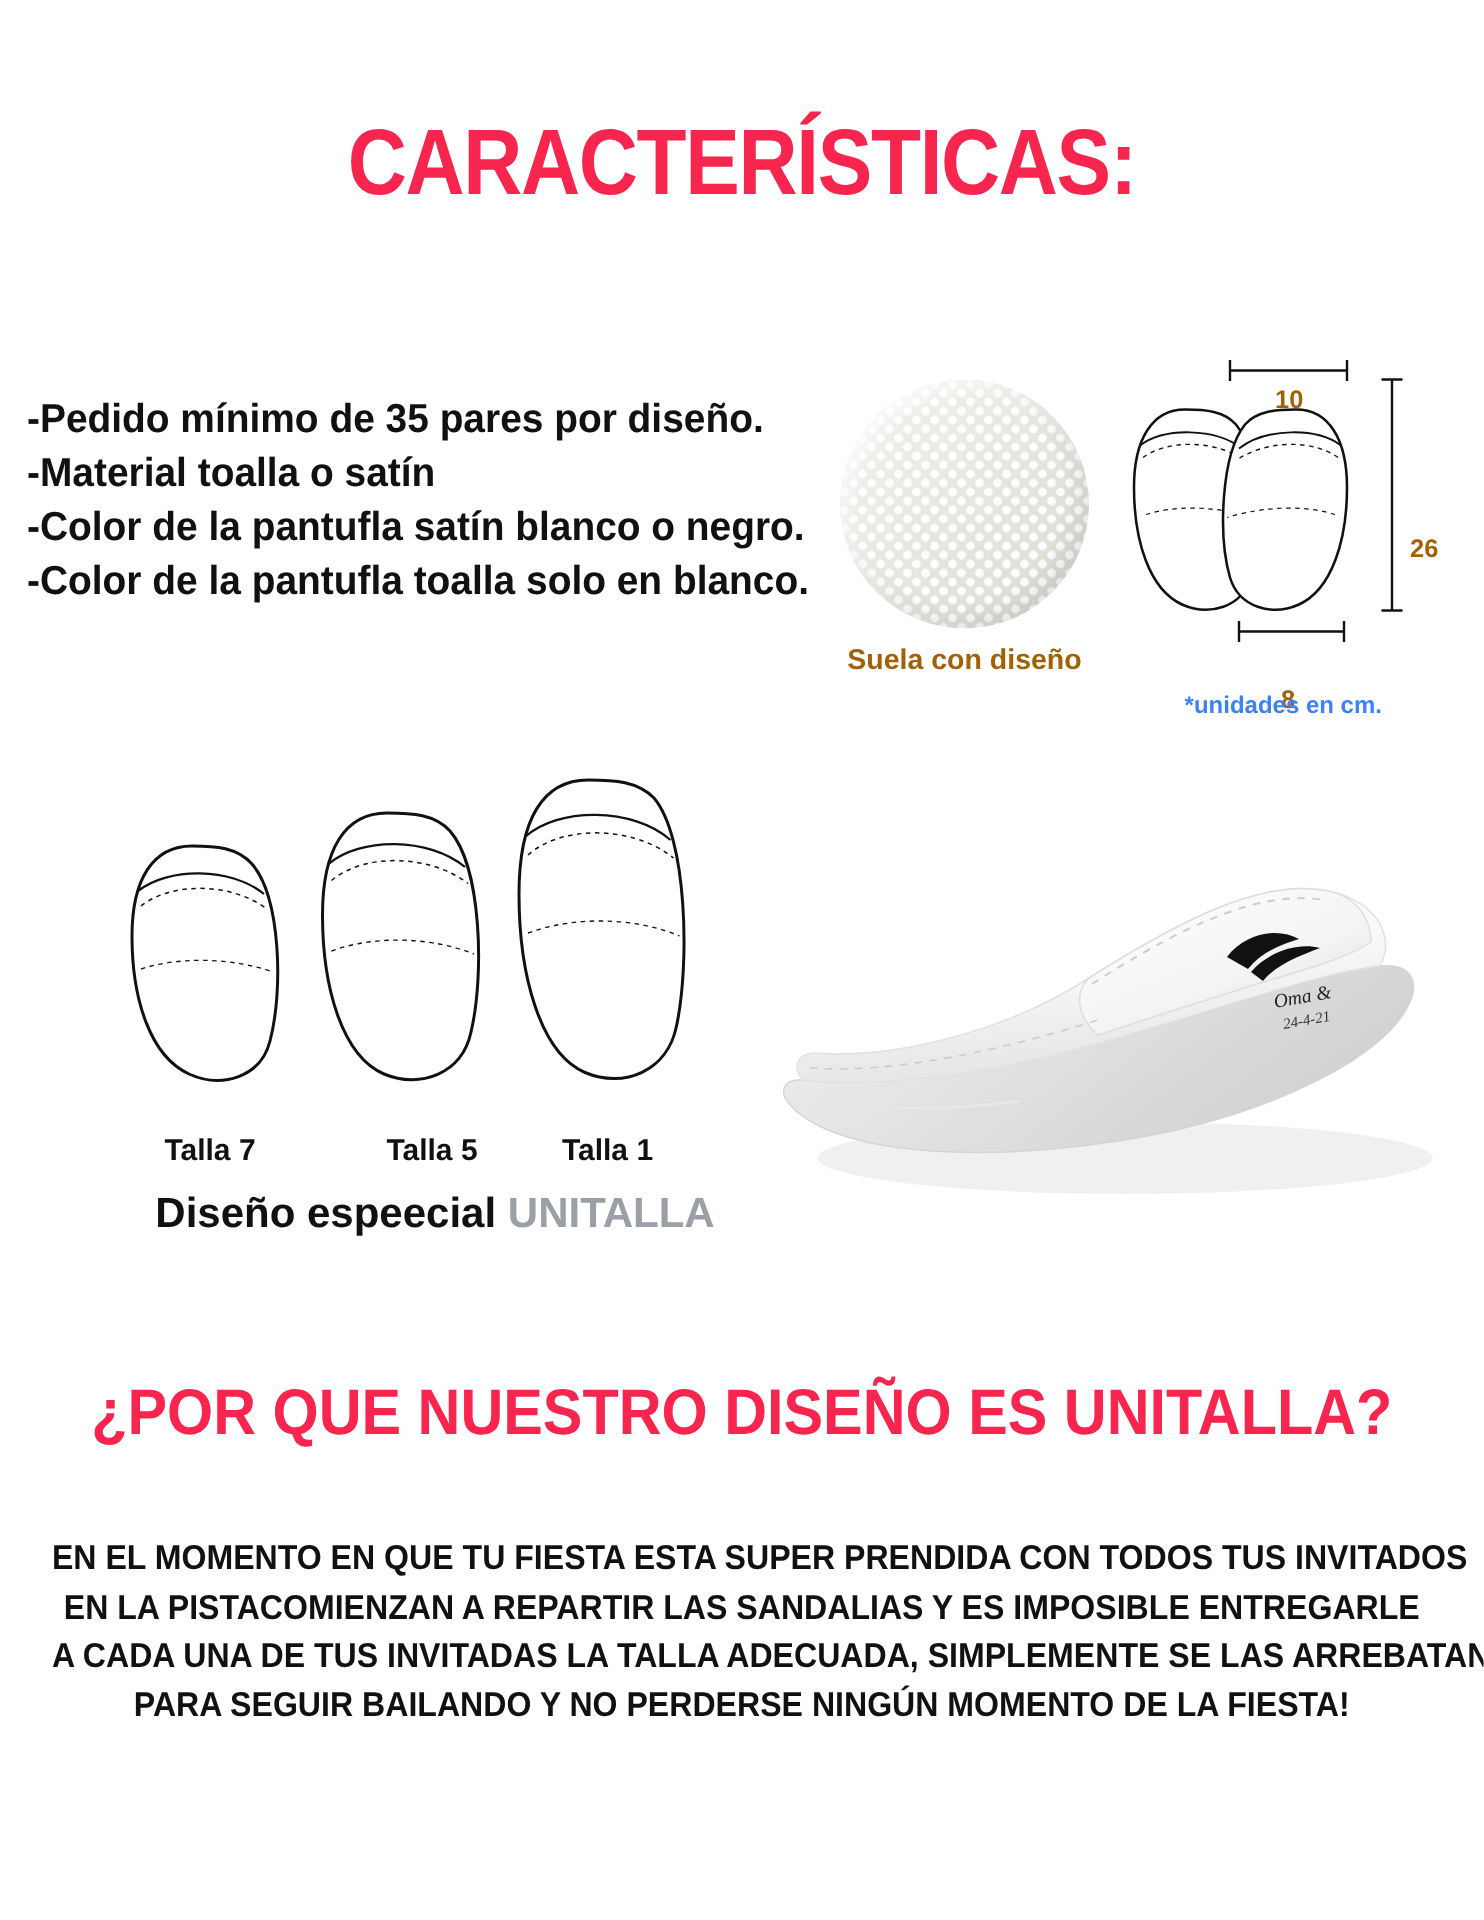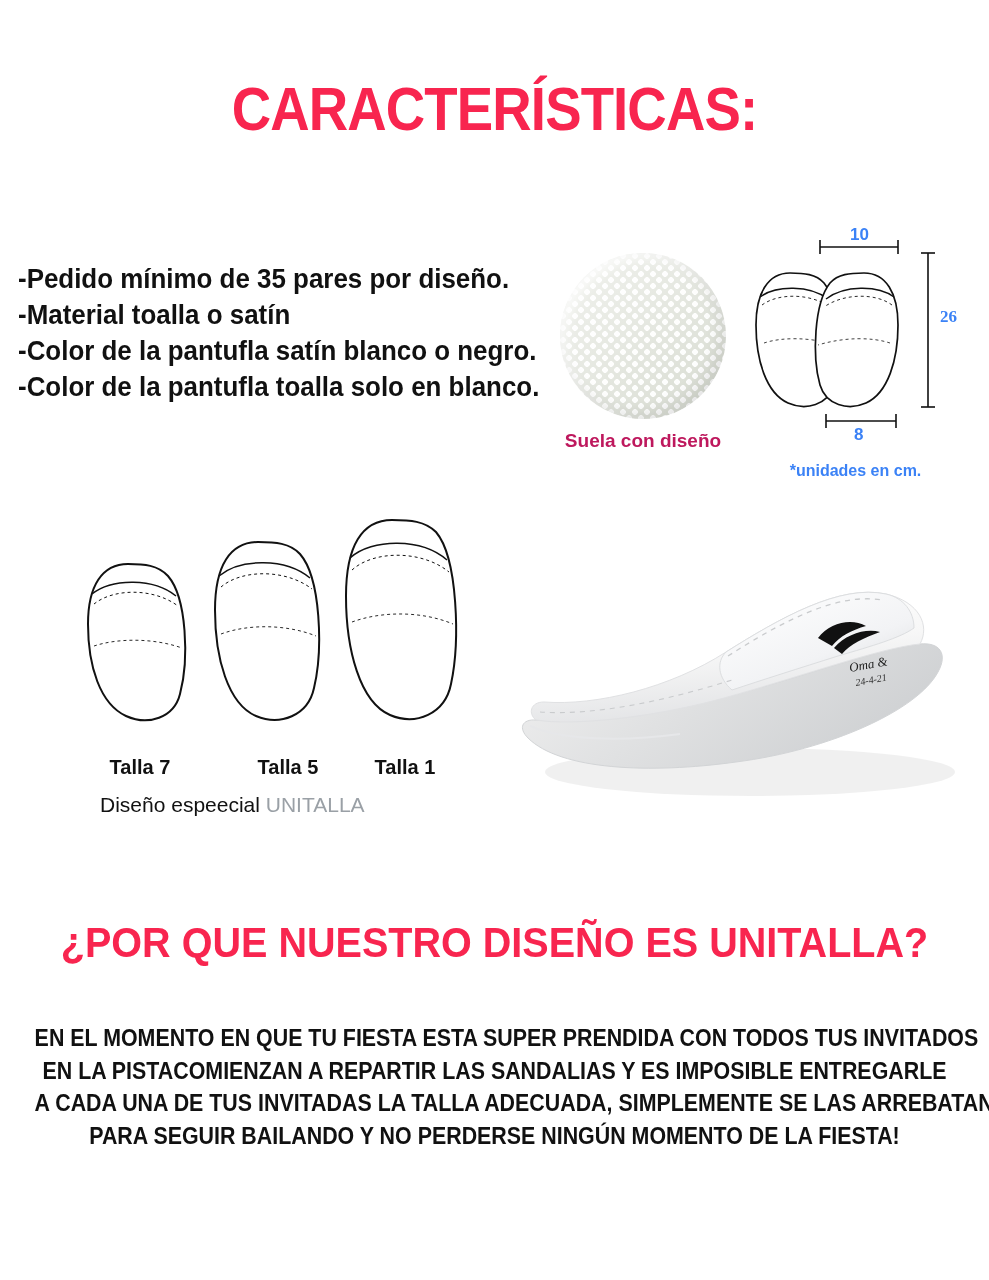--- a/index.html
+++ b/index.html
@@ -73,38 +73,39 @@
       radial-gradient(circle at 9px 9px, rgba(255,255,255,0.95) 2.6px, rgba(0,0,0,0.0) 3.1px),
       linear-gradient(135deg, #f2f3ef 0%, #e2e5dd 60%, #d8dcd2 100%);
     background-size: 12px 12px, 12px 12px, 100% 100%;
     box-shadow: inset -6px -6px 16px rgba(0,0,0,0.10), inset 5px 5px 12px rgba(255,255,255,0.85);
   }
   .sole-caption {
     margin-top: 10px;
     font-family: "Liberation Sans Narrow", "Liberation Sans", sans-serif;
     font-weight: bold;
     font-size: 19px;
-    color: #be185d;
+    color: #a16207;
     line-height: 1.25;
   }
 
   
   .dim-block {
     position: absolute;
     top: 225px;
     left: 748px;
     width: 215px;
     height: 260px;
   }
   .dim-label {
     position: absolute;
     font-family: "Liberation Sans Narrow", "Liberation Sans", sans-serif;
     font-weight: bold;
     font-size: 17px;
-    color: #3b82f6;
+    color: #a16207;
+    margin-top: 32px;
   }
   .units-note {
     position: absolute;
     top: 237px;
     left: 0;
     width: 215px;
     text-align: center;
     font-family: "Liberation Sans Narrow", "Liberation Sans", sans-serif;
     font-weight: bold;
     font-size: 16px;
@@ -132,24 +133,24 @@
     font-family: "Liberation Sans Narrow", "Liberation Sans", sans-serif;
     font-weight: bold;
     font-size: 20px;
     color: #111;
   }
   .unitalla-caption {
     position: absolute;
     top: 793px;
     left: 100px;
     width: 380px;
-    text-align: left;
-    font-family: "Liberation Sans Narrow", "Liberation Sans", sans-serif;
-    font-weight: normal;
-    font-size: 21px;
+    text-align: center;
+    font-family: "Liberation Sans Narrow", "Liberation Sans", sans-serif;
+    font-weight: bold;
+    font-size: 28px;
     color: #111;
   }
   .unitalla-caption .hl { color: #9aa0a6; }
 
   
   .photo {
     position: absolute;
     top: 560px;
     left: 500px;
     width: 470px;
@@ -240,21 +241,21 @@
                  C 150 135, 140 168, 118 178
                  C 100 186, 78 180, 72 160
                  C 64 132, 66 78, 82 58
                  C 90 49, 102 48, 116 48 Z"></path>
       </g>
       <path d="M146 72 C 130 60, 96 60, 78 74" fill="none" stroke="#111" stroke-width="1.3"></path>
       <path d="M144 80 C 128 68, 96 68, 76 82" fill="none" stroke="#111" stroke-width="0.9" stroke-dasharray="3 3"></path>
       <path d="M142 118 C 124 112, 96 112, 70 120" fill="none" stroke="#111" stroke-width="0.8" stroke-dasharray="3 3"></path>
     </svg>
     <div class="dim-label" style="top:0px; left:102px;">10</div>
-    <div class="dim-label" style="top:82px; left:192px;font-family:Liberation Serif, serif;">26</div>
+    <div class="dim-label" style="top:99px; left:192px;">26</div>
     <div class="dim-label" style="top:200px; left:106px;">8</div>
     <div class="units-note">*unidades en cm.</div>
   </div>
 
   <div class="sizes">
 
     <div class="size-item" style="left:0px; top:40px;">
       <svg width="140" height="215" viewBox="0 0 140 215">
         <path d="M58 26
                  C 32 26, 18 48, 18 86

